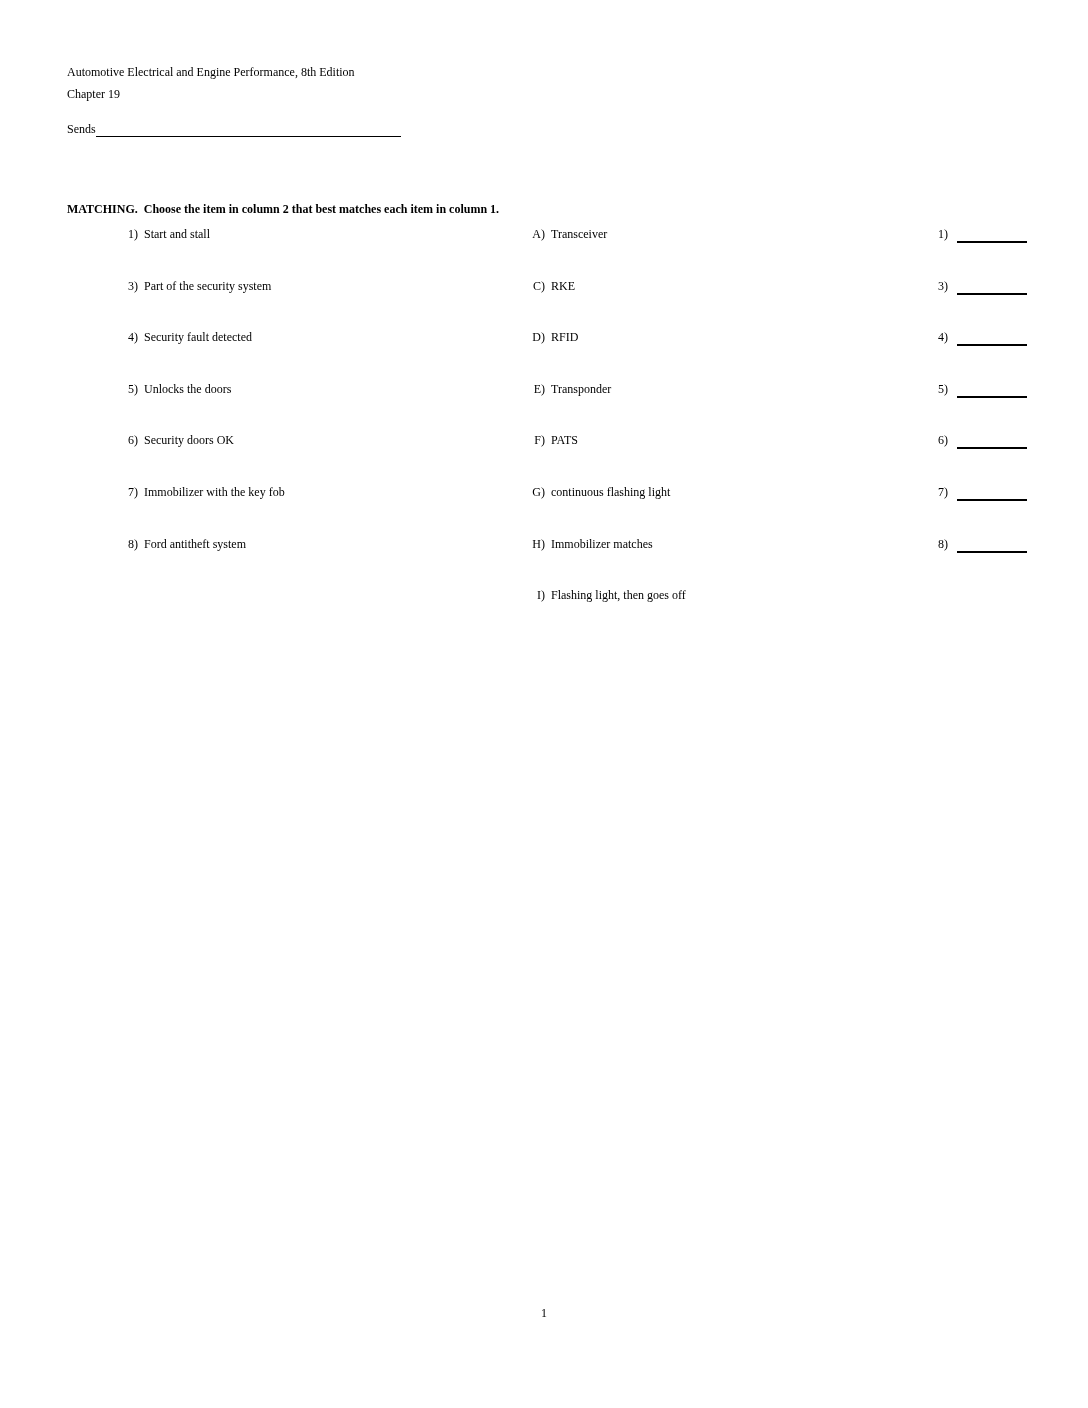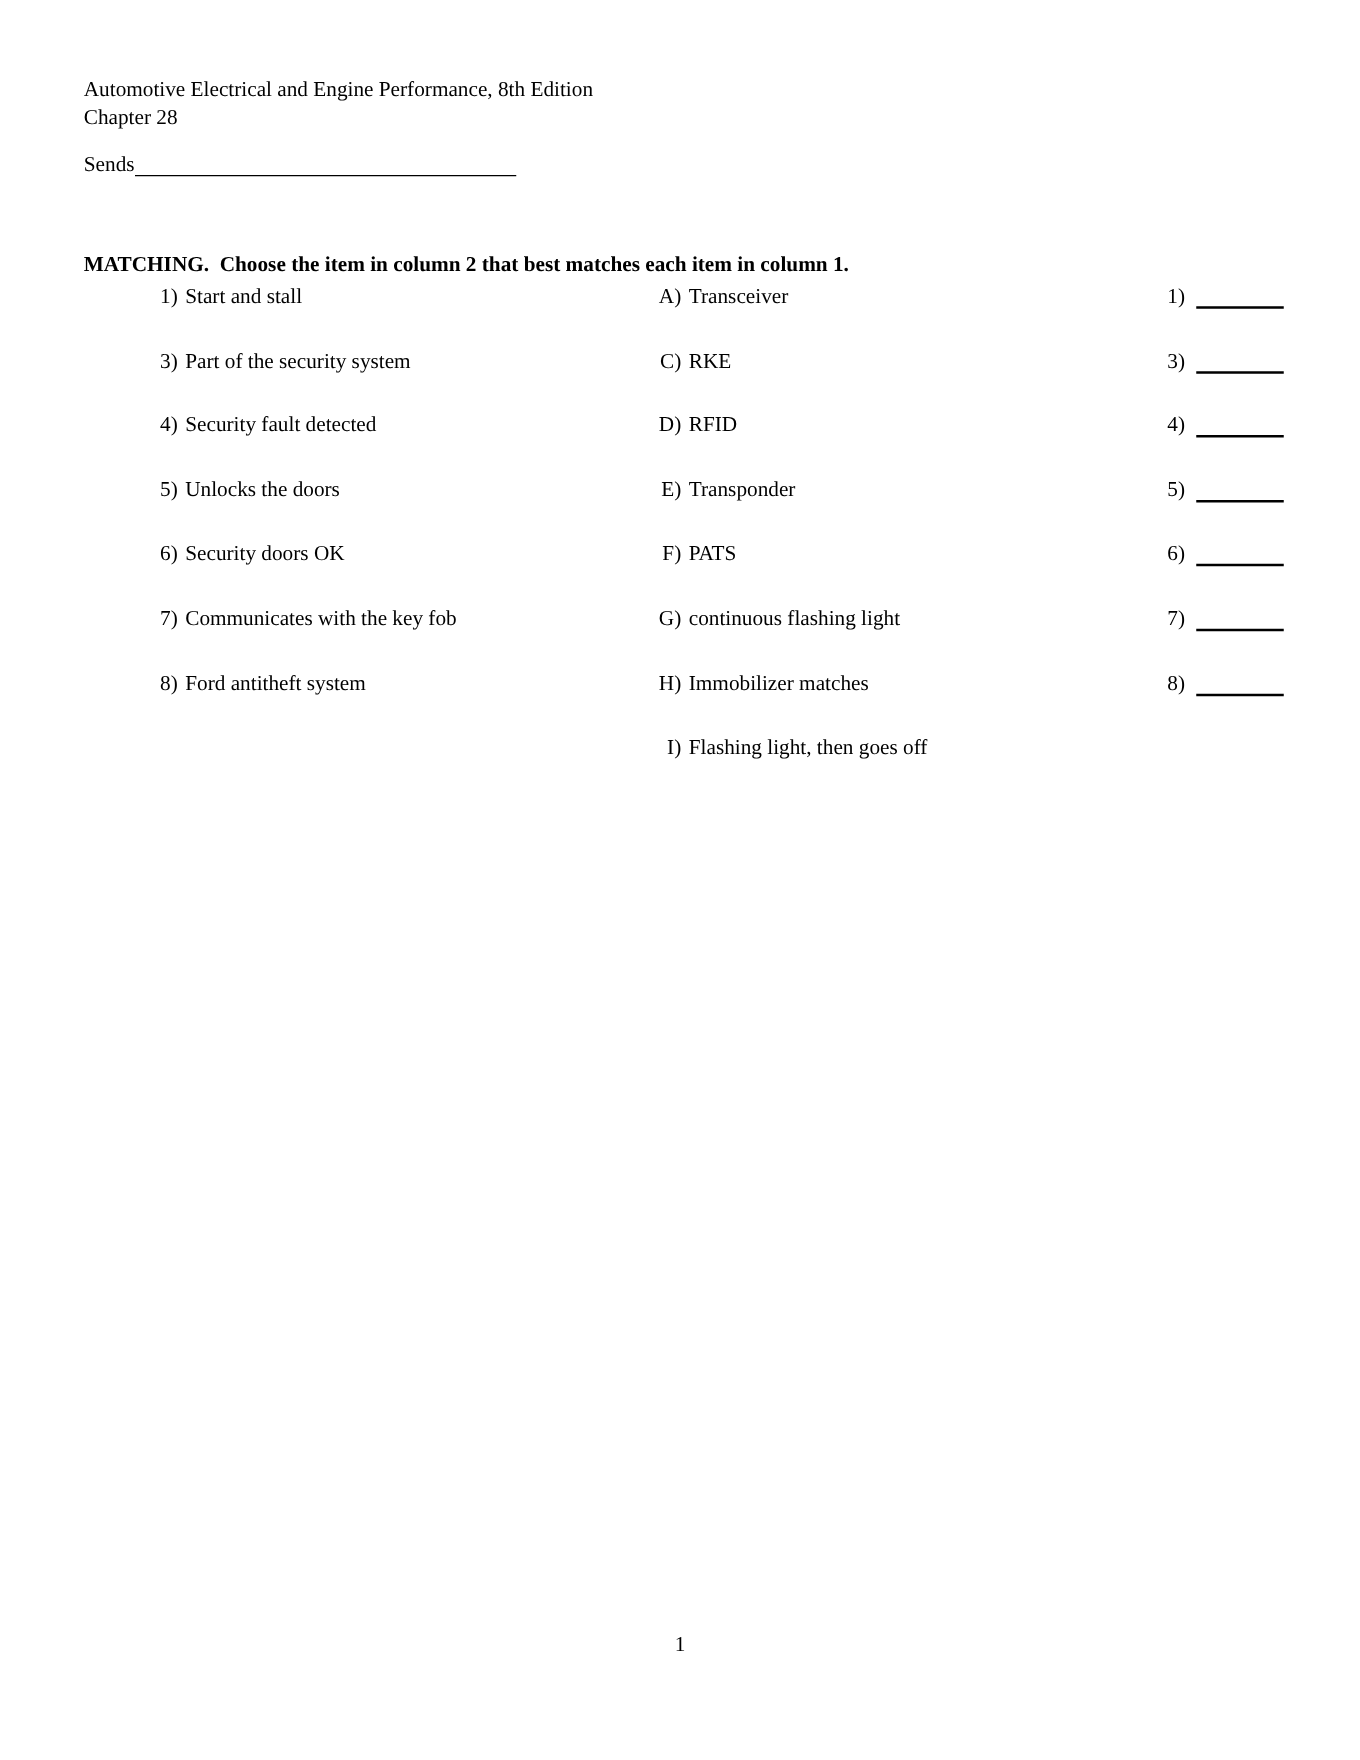--- a/index.html
+++ b/index.html
@@ -2,21 +2,21 @@
 <html><head>
 <meta charset="utf-8">
 <style>
   html, body { margin: 0; padding: 0; background: #ffffff; }
   .page {
     position: relative;
     width: 1088px;
     height: 1408px;
     background: #ffffff;
     font-family: "Liberation Serif", "DejaVu Serif", serif;
-    font-size: 17px;
+    font-size: 12px;
     color: #000000;
     overflow: hidden;
   }
   .header { position: absolute; left: 67px; top: 61px; line-height: 22px; }
   .name-row { position: absolute; left: 67px; top: 122px; }
   .name-line {
     display: inline-block; width: 305px; height: 0;
     border-bottom: 1.5px solid #000000; vertical-align: -4px;
   }
   .instruction {
@@ -36,21 +36,21 @@
   }
   .pagenum { position: absolute; left: 0; top: 1306px; width: 100%; text-align: center; }
 </style>
 </head>
 <body>
 
 <div class="page">
 
   <div class="header">
     <div>Automotive Electrical and Engine Performance, 8th Edition</div>
-    <div>Chapter 28</div>
+    <div>Chapter 19</div>
   </div>
 
   <div class="name-row">
     <span>Sends</span><span class="name-line"></span>
   </div>
 
   <div class="instruction">MATCHING.  Choose the item in column 2 that best matches each item in column 1.</div>
 
   <div class="rows">
 
@@ -79,21 +79,21 @@
       <div class="c3"><span class="anum">5)</span><span class="blank"></span></div>
     </div>
 
     <div class="row">
       <div class="c1"><span class="num">6)</span><span class="txt">Security doors OK</span></div>
       <div class="c2"><span class="letter">F)</span><span class="txt">PATS</span></div>
       <div class="c3"><span class="anum">6)</span><span class="blank"></span></div>
     </div>
 
     <div class="row">
-      <div class="c1"><span class="num">7)</span><span class="txt">Communicates with the key fob</span></div>
+      <div class="c1"><span class="num">7)</span><span class="txt">Immobilizer with the key fob</span></div>
       <div class="c2"><span class="letter">G)</span><span class="txt">continuous flashing light</span></div>
       <div class="c3"><span class="anum">7)</span><span class="blank"></span></div>
     </div>
 
     <div class="row">
       <div class="c1"><span class="num">8)</span><span class="txt">Ford antitheft system</span></div>
       <div class="c2"><span class="letter">H)</span><span class="txt">Immobilizer matches</span></div>
       <div class="c3"><span class="anum">8)</span><span class="blank"></span></div>
     </div>
 

